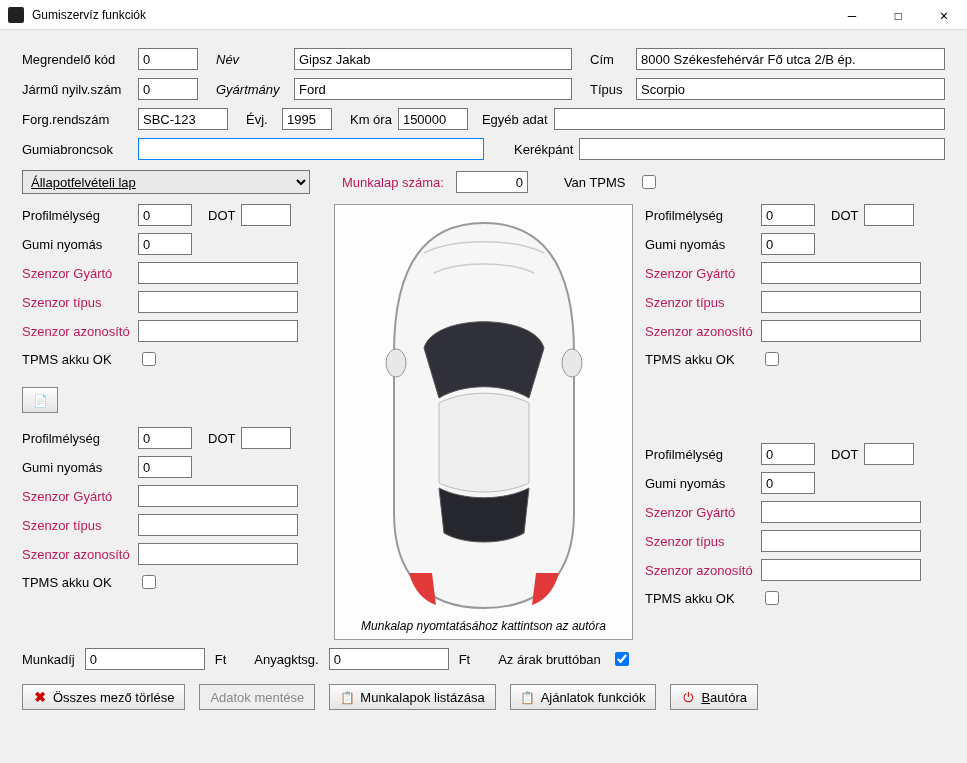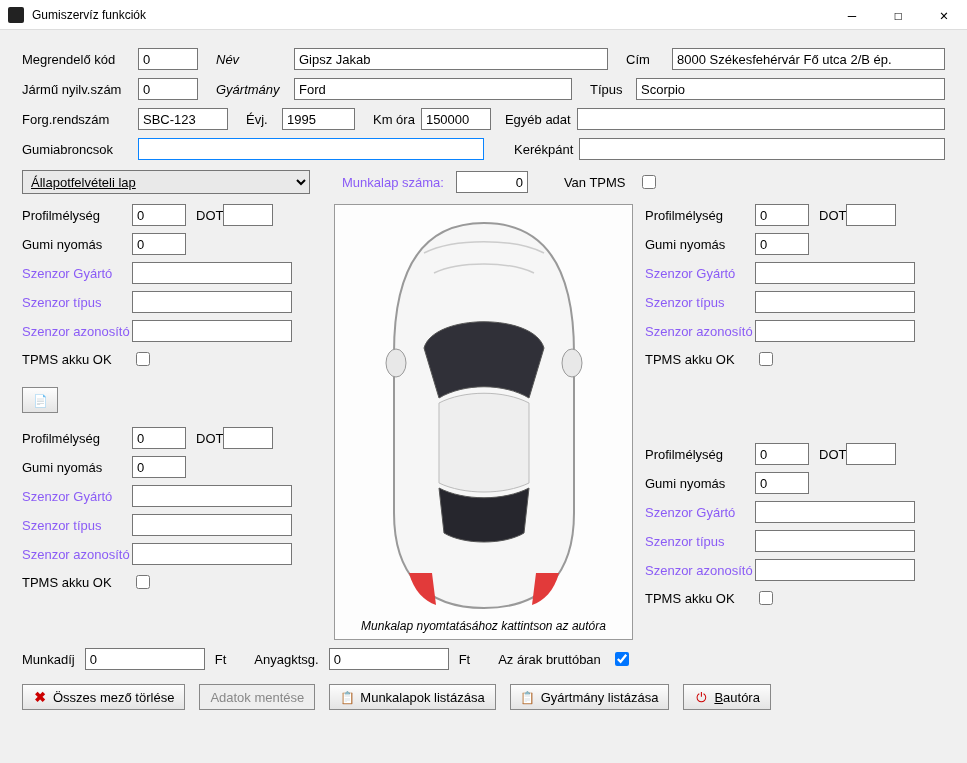--- a/index.html
+++ b/index.html
@@ -29,41 +29,41 @@
   .titlebar .wbtn {
     width: 46px; height: 30px;
     display:flex; align-items:center; justify-content:center;
     font-family: monospace; font-size:14px;
   }
 
   .content { padding: 18px 22px 14px 22px; background:#f0f0f0; }
 
   .row { display:flex; align-items:center; margin-bottom:8px; gap:6px; }
   .lbl { white-space:nowrap; }
-  .lbl.disabled { color:#8b5cf6; }
+  .lbl.disabled { color:#be185d; }
   input[type="text"] {
     height:22px; border:1px solid #767676; padding:1px 4px; font-size:13px;
     background:#fff;
   }
   select {
     height:24px; border:1px solid #767676; background:#e9e9e9; font-size:13px;
     padding:1px 4px;
   }
   .chk { width:14px; height:14px; }
 
   .top-grid .lw1 { width:110px; display:inline-block; }
   .top-grid .lw2 { width:72px; display:inline-block;font-style:italic; }
 
   .mid-row { display:flex; align-items:center; margin:10px 0 10px 0; gap:12px;}
   .mid-row select { width:288px;text-decoration:underline; }
 
   .quad-area { display:flex; gap:12px; }
   .side-col { width:300px; }
   .tire-block { margin-bottom:18px; }
-  .tire-block .trow { display:flex; align-items:center; margin-bottom:7px; }
+  .tire-block .trow { display:flex; align-items:center; margin-bottom:7px; gap:6px;}
   .tire-block .tlbl { width:110px; }
 
   .car-panel {
     flex:1;
     border:1px solid #9a9a9a;
     background:#fdfdfd;
     display:flex; flex-direction:column; align-items:center;
     padding:8px 4px 6px 4px;
     position:relative;
   }
@@ -103,39 +103,39 @@
 </div>
 
 <div class="content">
 
   <div class="top-grid">
 
     <div class="row">
       <span class="lbl lw1">Megrendelő kód</span>
       <input type="text" style="width: 60px;" value="0">
       <span class="lbl lw2" style="margin-left:12px">Név</span>
-      <input type="text" style="width: 314px;" value="Gipsz Jakab">
+      <input type="text" style="width: 278px;" value="Gipsz Jakab">
       <span class="lbl" style="margin-left:12px;width:40px">Cím</span>
       <input type="text" style="flex: 1 1 0%;" value="8000 Székesfehérvár Fő utca 2/B ép.">
     </div>
 
     <div class="row">
       <span class="lbl lw1">Jármű nyilv.szám</span>
       <input type="text" style="width: 60px;" value="0">
       <span class="lbl lw2" style="margin-left:12px">Gyártmány</span>
       <input type="text" style="width: 278px;" value="Ford">
       <span class="lbl" style="margin-left:12px;width:40px">Típus</span>
       <input type="text" style="flex: 1 1 0%;" value="Scorpio">
     </div>
 
     <div class="row">
       <span class="lbl lw1">Forg.rendszám</span>
       <input type="text" style="width: 90px;" value="SBC-123">
       <span class="lbl" style="margin-left:12px;width:30px">Évj.</span>
-      <input type="text" style="width: 73px;" value="1995">
+      <input type="text" style="width: 50px;" value="1995">
       <span class="lbl" style="margin-left:12px">Km óra</span>
       <input type="text" style="width: 70px;" value="150000">
       <span class="lbl" style="margin-left:8px">Egyéb adat</span>
       <input type="text" style="flex: 1 1 0%;" value="">
     </div>
 
     <div class="row">
       <span class="lbl lw1">Gumiabroncsok</span>
       <input type="text" class="highlight-input" style="width: 346px;" value="">
       <span class="lbl" style="margin-left:24px">Kerékpánt</span>
@@ -327,21 +327,21 @@
     </button>
     <button class="btn" disabled="">
       <span>Adatok mentése</span>
     </button>
     <button class="btn">
       <span class="ico ico-list"></span>
       <span>Munkalapok listázása</span>
     </button>
     <button class="btn">
       <span class="ico ico-list"></span>
-      <span>Gyártmány listázása</span>
+      <span>Ajánlatok funkciók</span>
     </button>
     <button class="btn">
       <span class="ico ico-power"></span>
       <span><u>B</u><span>autóra</span></span>
     </button>
   </div>
 
 </div>
 
 </body></html>

